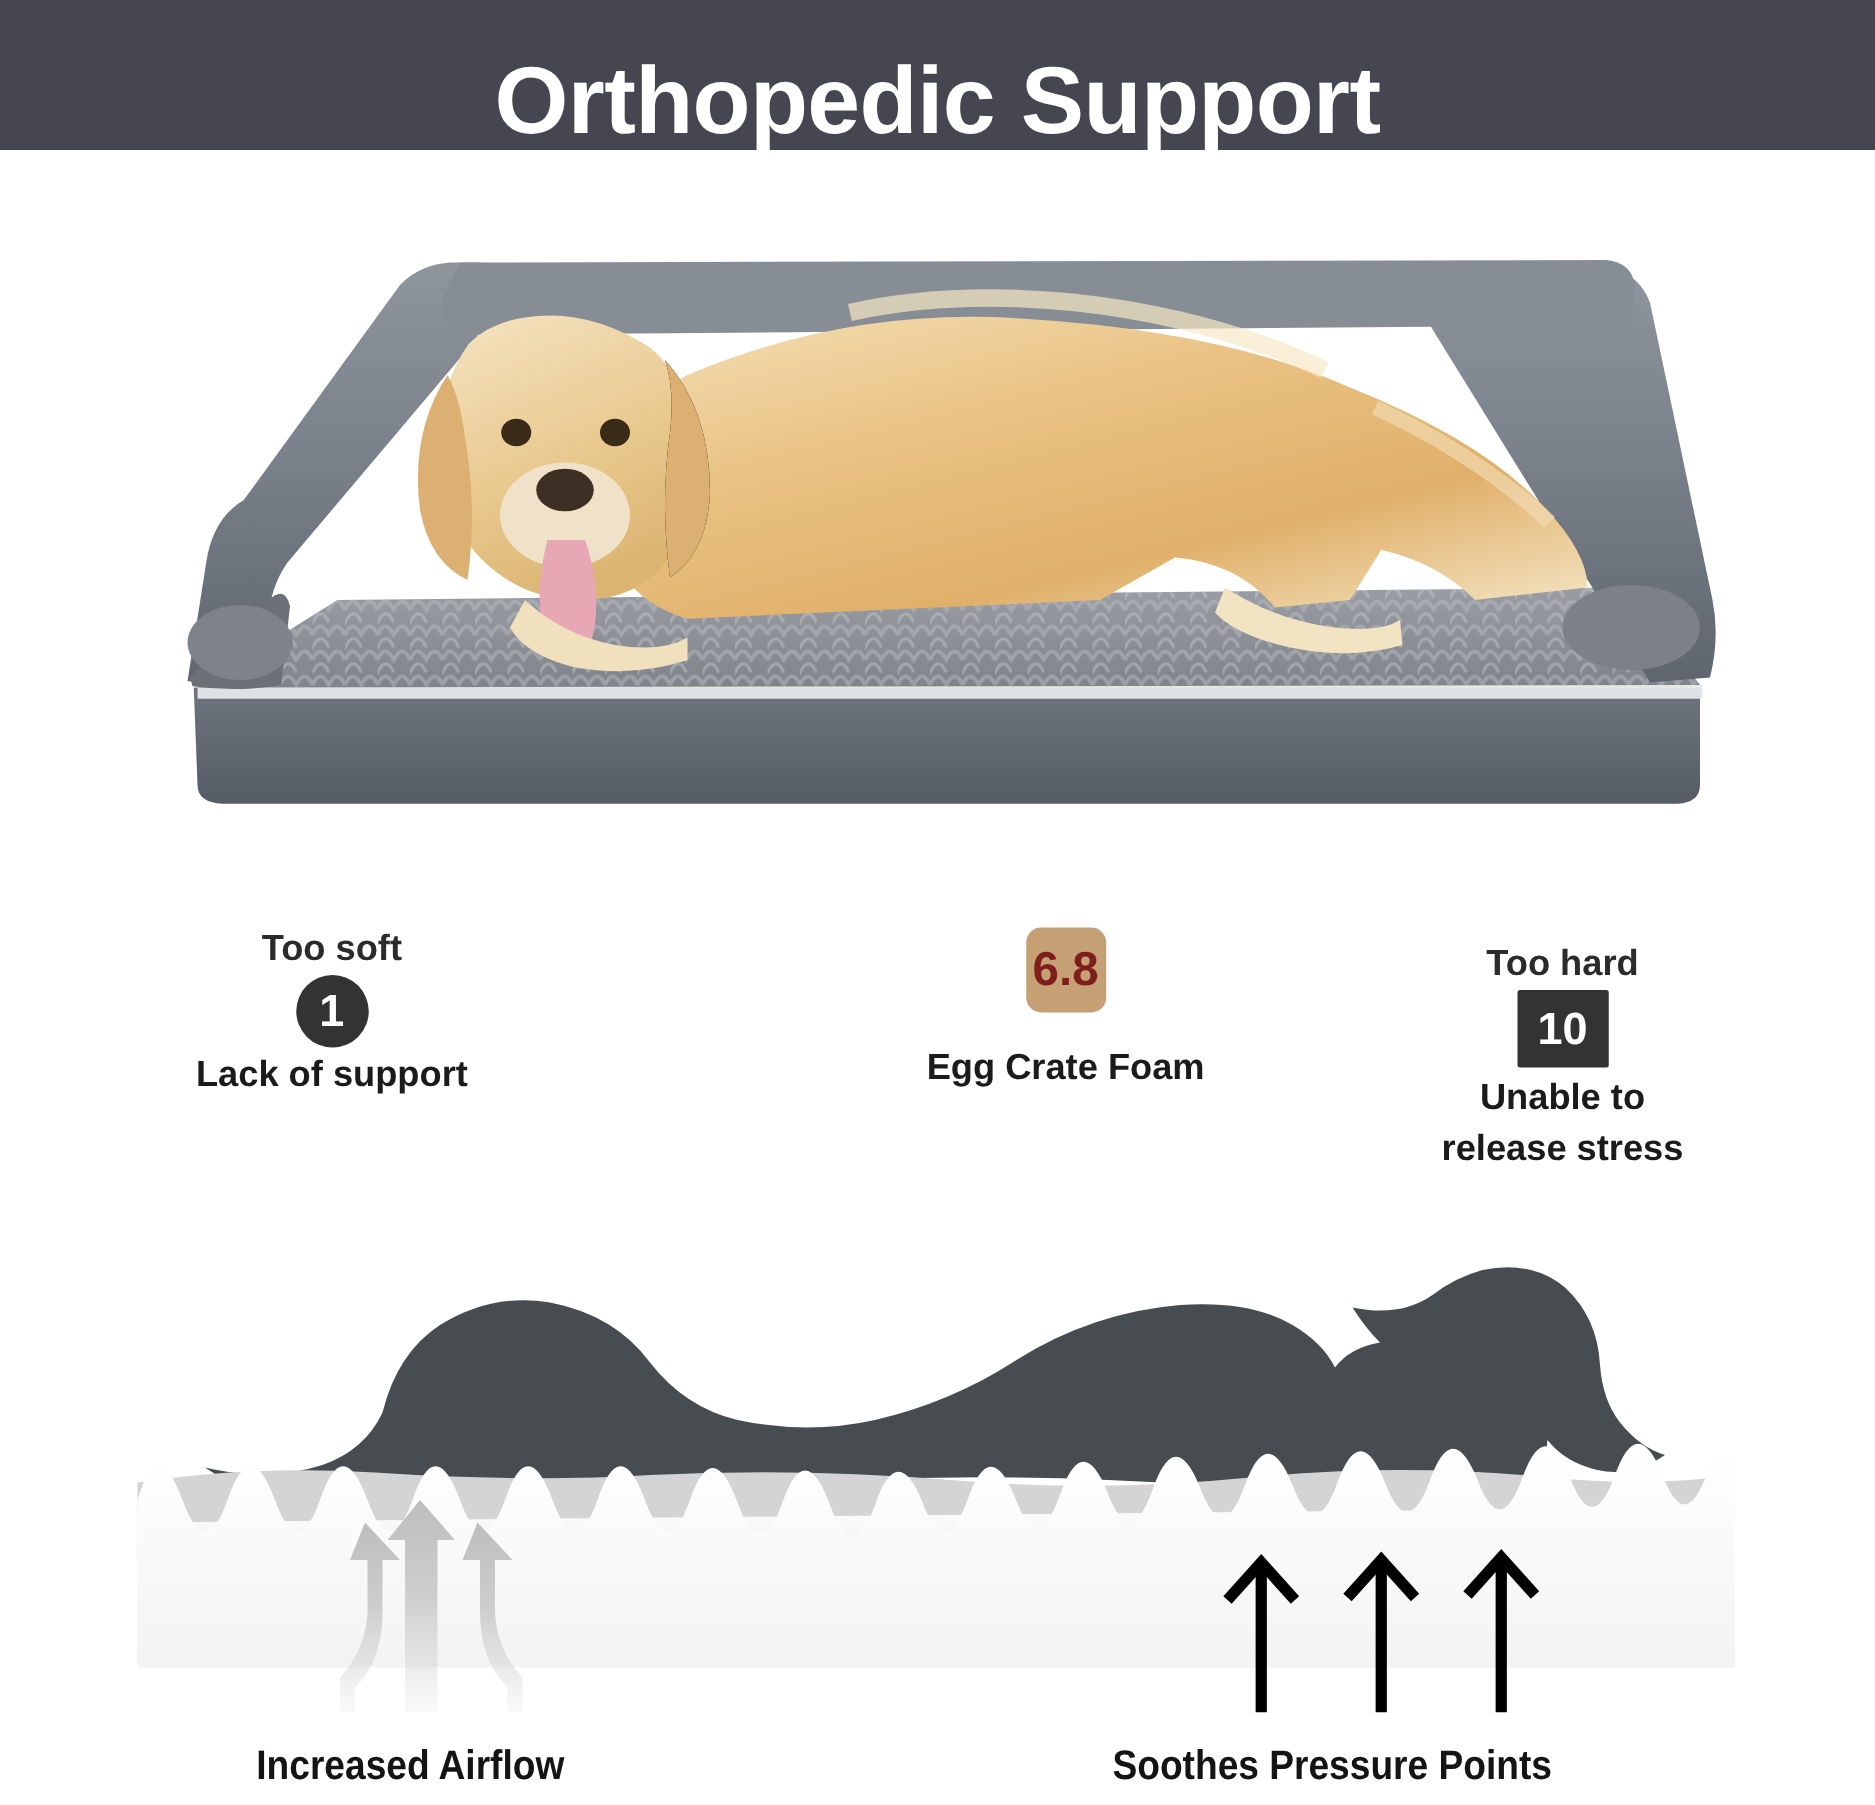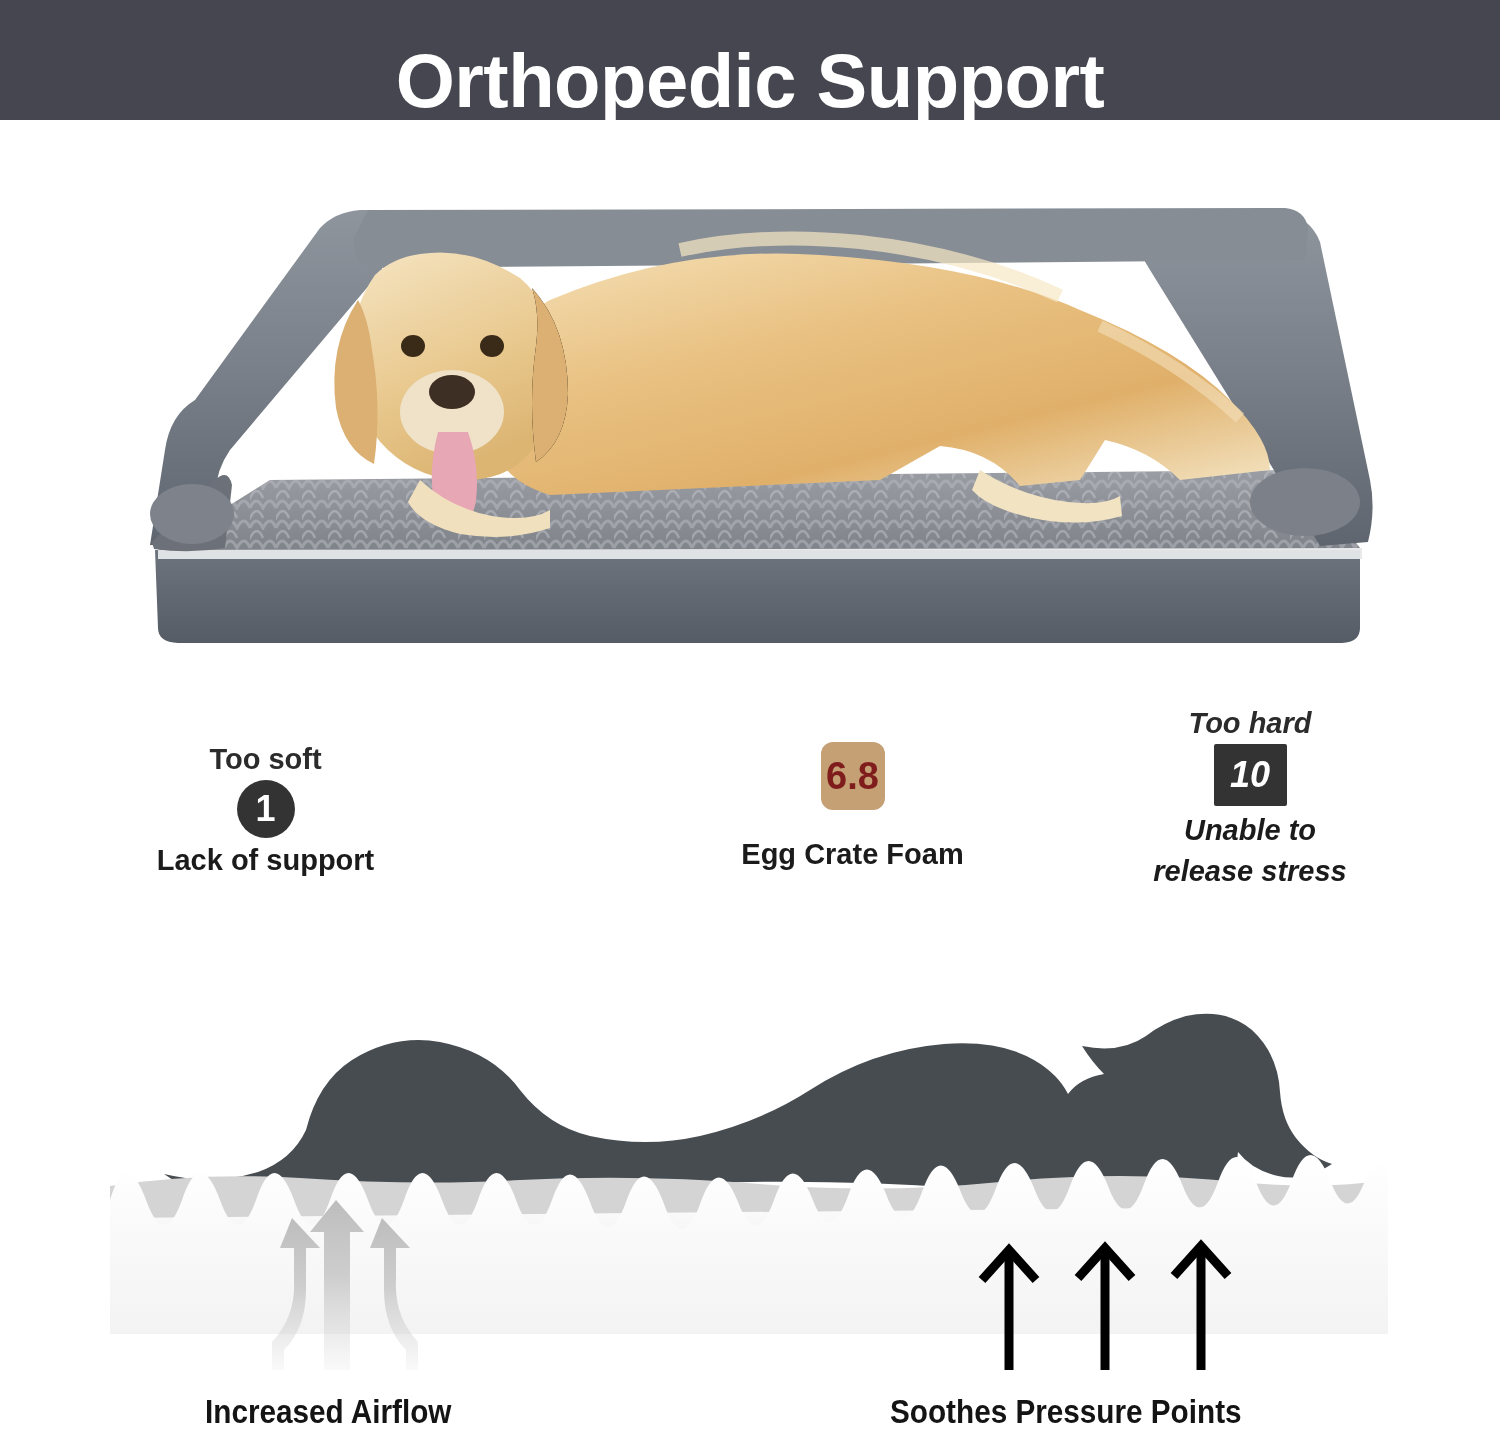--- a/index.html
+++ b/index.html
@@ -108,21 +108,21 @@
 
   
   #node-soft { left: 128px; top: 744px; width: 275px; }
   #node-soft .node-top-label { margin-bottom: 6px; }
   #node-soft .node-bottom-label { margin-top: 6px; }
   
   #node-moderate { left: 680px; top: 742px; width: 345px; }
   #node-moderate .node-top-label { margin-bottom: 2px; }
   #node-moderate .node-bottom-label { margin-top: 28px; }
   
-  #node-hard { left: 1125px; top: 708px; width: 250px; font-style: italic; }
+  #node-hard { left: 1125px; top: 756px; width: 250px; }
   #node-hard .node-top-label { margin-bottom: 6px; }
   #node-hard .node-bottom-label { margin-top: 8px; }
 
   
   #cutaway-diagram {
     position: absolute;
     left: 0;
     top: 950px;
     width: 1500px;
     height: 420px;

